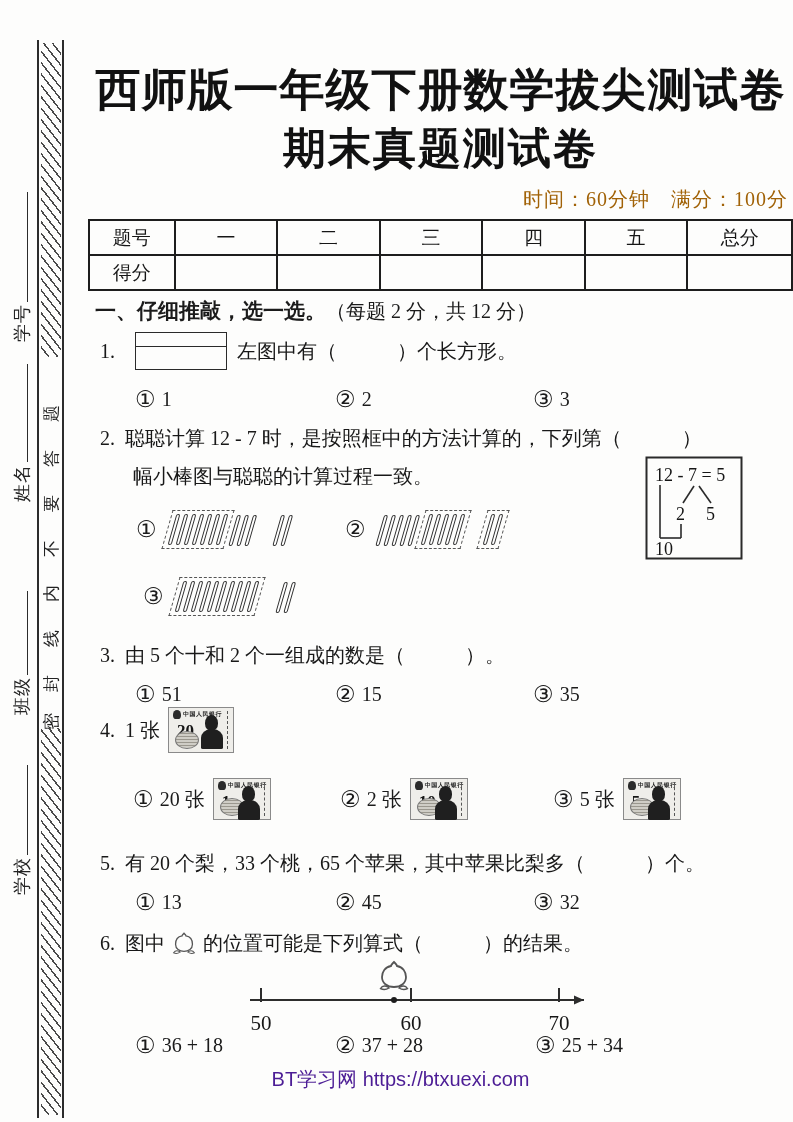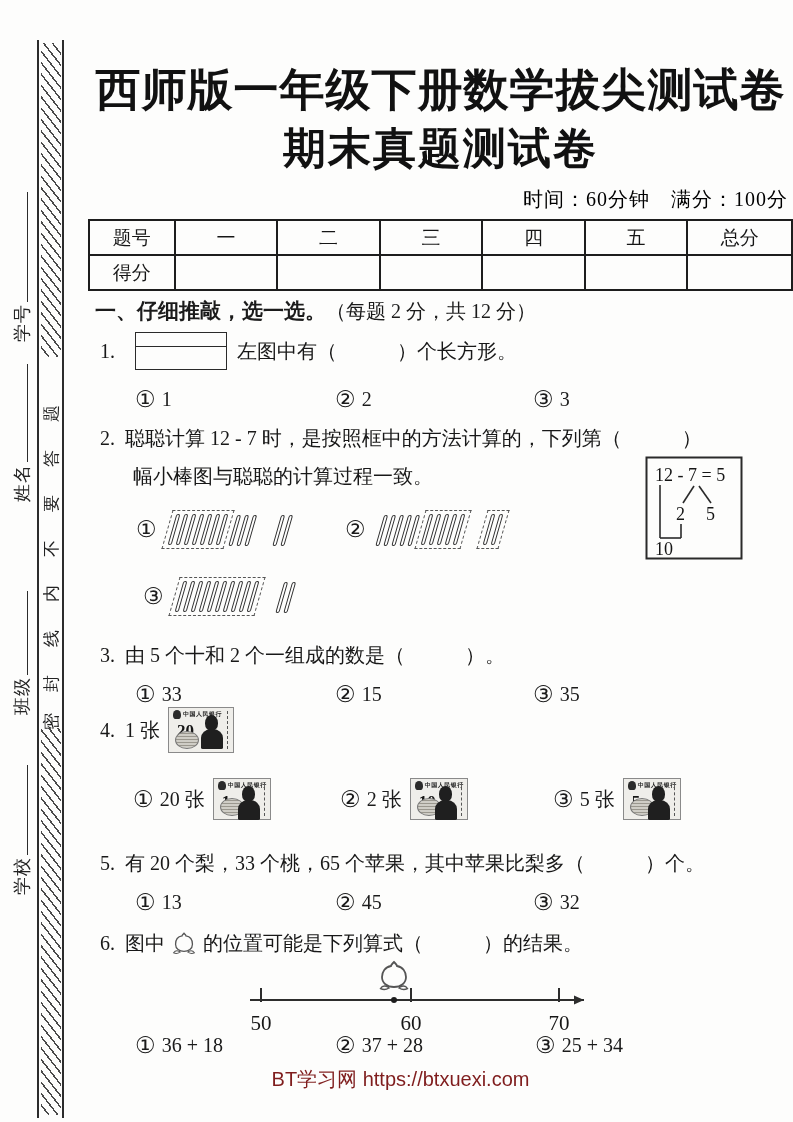--- a/index.html
+++ b/index.html
@@ -28,21 +28,21 @@
     transform-origin:0 0;font-size:18px;color:#222;letter-spacing:1px;
   }
   .seal-field .fl-blank{display:inline-block;height:4px;border-bottom:1.6px solid #2c2c2c;margin-left:2px;}
   
   .title1{position:absolute;left:88px;right:0;top:60px;text-align:center;
     font-family:"Liberation Sans","DejaVu Sans",sans-serif;font-weight:bold;
     font-size:45px;letter-spacing:1px;color:#111;}
   .title2{position:absolute;left:88px;right:0;top:120px;text-align:center;
     font-family:"Liberation Sans","DejaVu Sans",sans-serif;font-weight:bold;
     font-size:43px;letter-spacing:2px;color:#111;}
-  .meta{position:absolute;right:5px;top:186px;font-size:20px;color:#000000;letter-spacing:1px;}
+  .meta{position:absolute;right:5px;top:186px;font-size:20px;color:#a16207;letter-spacing:1px;}
   
   table.score{position:absolute;left:88px;top:219px;border-collapse:collapse;table-layout:fixed;}
   table.score td{border:2px solid #1d1d1d;height:33px;text-align:center;font-size:19px;color:#161616;padding:0;}
   
   .section-title{position:absolute;left:95px;top:297px;font-size:21px;}
   .section-title .b{font-family:"Liberation Sans","DejaVu Sans",sans-serif;font-weight:bold;}
   .section-title .n{font-size:20px;}
   .qtext{font-size:20px;color:#181818;}
   .qnum{font-size:20px;color:#181818;margin-right:10px;}
   .row{position:absolute;display:flex;align-items:center;}
@@ -73,21 +73,21 @@
     font-family:"Liberation Serif","DejaVu Serif",serif;}
   .note .guilloche{position:absolute;left:6px;bottom:3px;width:22px;height:16px;border:1px solid #777;
     border-radius:50%;background:repeating-linear-gradient(0deg,#cfcdc6 0 2px,#9a978e 2px 3px);}
   .note .portrait{position:absolute;right:10px;top:7px;width:22px;height:34px;}
   .note .portrait .head{position:absolute;left:4px;top:0;width:13px;height:16px;background:#1f1f1f;border-radius:50% 50% 46% 46%;}
   .note .portrait .body{position:absolute;left:0;top:14px;width:22px;height:20px;background:#1f1f1f;border-radius:45% 45% 8% 8%;}
   .note .sealline{position:absolute;right:5px;top:3px;bottom:3px;border-right:1.4px dashed #555;}
   
   .numberline{position:absolute;left:248px;top:958px;}
   .footer{position:absolute;left:8px;right:0;top:1066px;text-align:center;
-    font-family:"Liberation Sans","DejaVu Sans",sans-serif;font-size:20px;color:#7f1d1d;}
+    font-family:"Liberation Sans","DejaVu Sans",sans-serif;font-size:20px;color:#4c1d95;}
   .peach-inline{margin:0 6px;flex:0 0 auto;}
 </style>
 </head>
 <body>
 
 <div class="page">
 
   <div class="vline l1"></div>
   <div class="vline l2"></div>
   <div class="hatch top"></div>
@@ -259,21 +259,21 @@
       </span>
   </div>
 
   <div class="row" style="left:100px;top:641px;height:28px">
     <span class="qnum">3.</span>
     <span class="qtext">由 5 个十和 2 个一组成的数是（　　　）。</span>
   </div>
   <div class="optrow" style="top:681px">
     <span class="opt" style="left:135px">
         <span class="mark">①</span>
-        <span>33</span>
+        <span>51</span>
       </span>
     <span class="opt" style="left:335px">
         <span class="mark">②</span>
         <span>15</span>
       </span>
     <span class="opt" style="left:533px">
         <span class="mark">③</span>
         <span>35</span>
       </span>
   </div>

